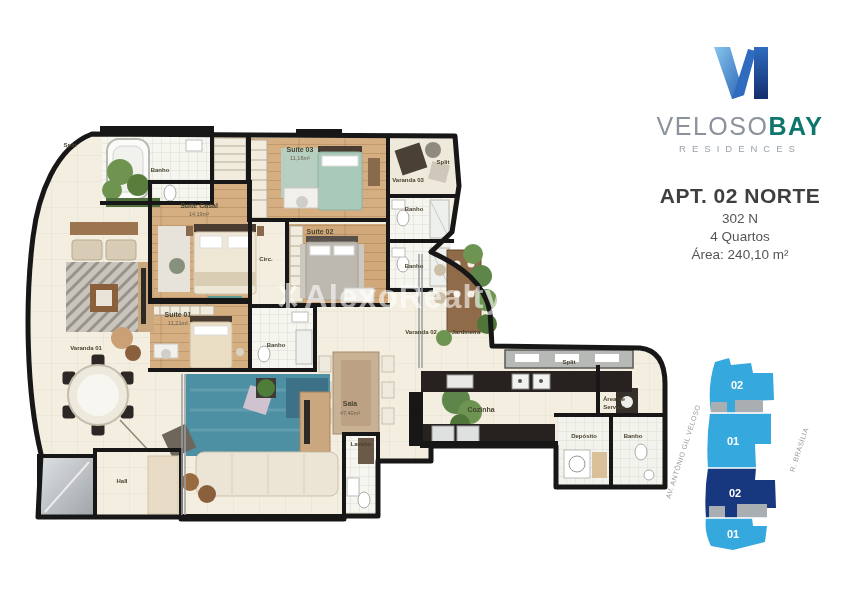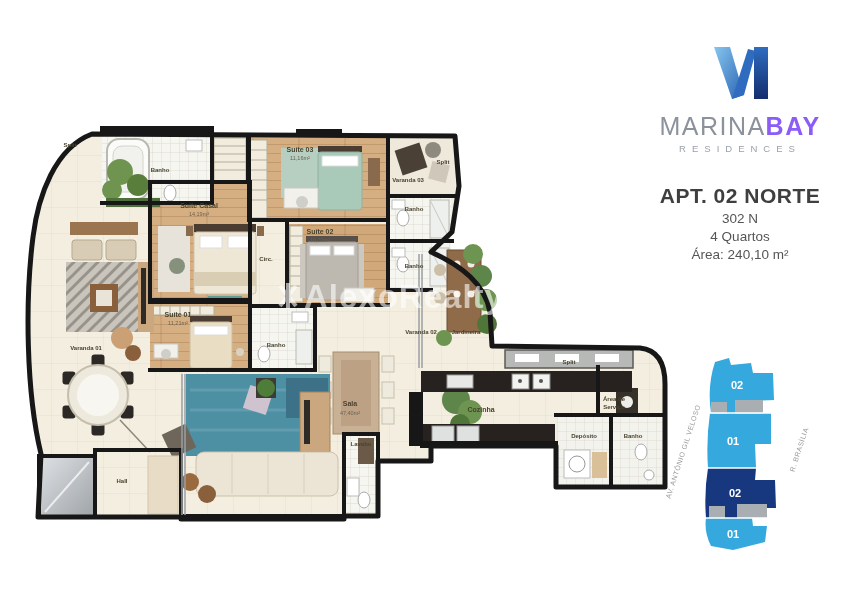--- a/index.html
+++ b/index.html
@@ -7,21 +7,21 @@
           font-family:"Liberation Sans",sans-serif;}
   .plan-svg{position:absolute;left:0;top:0;}
   
   .rlabel{font:600 7px "Liberation Sans",sans-serif;fill:#49432f;text-anchor:middle;}
   .rarea{font:400 5.5px "Liberation Sans",sans-serif;fill:#6a6252;text-anchor:middle;}
   .rlabel-sm{font:600 6px "Liberation Sans",sans-serif;fill:#49432f;text-anchor:middle;}
   .wm-text{font:600 33px "Liberation Sans",sans-serif;fill:rgba(255,255,255,0.58);letter-spacing:1px;}
   
   .info{position:absolute;left:630px;top:40px;width:220px;text-align:center;color:#444;}
   .brand-name{margin-top:6px;font-size:25px;letter-spacing:1.5px;color:#8b929c;font-weight:400;}
-  .brand-name .bay{color:#8b5cf6;font-weight:700;}
+  .brand-name .bay{color:#0f766e;font-weight:700;}
   .brand-sub{margin-top:2px;font-size:9.5px;letter-spacing:6px;color:#9aa2ab;}
   .apt-title{margin-top:30px;font-size:21px;font-weight:700;color:#3f3f3f;letter-spacing:0.5px;}
   .apt-line{margin-top:3px;font-size:13.5px;color:#555;}
   .street{position:absolute;font-size:7px;color:#9a9a9a;letter-spacing:0.5px;white-space:nowrap;}
   .street-left{left:633px;top:448px;width:100px;text-align:center;transform:rotate(-72deg);}
   .street-right{left:772px;top:446px;width:54px;text-align:center;transform:rotate(-72deg);}
   .keyplan-svg{position:absolute;left:695px;top:356px;}
   .kp-label{font:700 11px "Liberation Sans",sans-serif;fill:#ffffff;text-anchor:middle;}
 </style>
 </head>
@@ -380,21 +380,21 @@
         </linearGradient>
         <linearGradient id="lgR" x1="0" y1="0" x2="0" y2="1">
           <stop offset="0" stop-color="#2f6cc0"></stop>
             <stop offset="1" stop-color="#142e6e"></stop>
         </linearGradient>
       </defs>
       <path d="M6,6 L22,6 L36,54 L24,58 Z" fill="url(#lgL)"></path>
       <path d="M24,58 L36,54 L48,10 L40,8 Z" fill="#2f6cc0"></path>
       <path d="M46,6 L60,6 L60,58 L46,58 Z" fill="url(#lgR)"></path>
     </svg>
-    <div class="brand-name"><span>MARINA</span><span class="bay">BAY</span></div>
+    <div class="brand-name"><span>VELOSO</span><span class="bay">BAY</span></div>
     <div class="brand-sub">RESIDENCES</div>
     <div class="apt-title">APT. 02 NORTE</div>
     <div class="apt-line">302 N</div>
     <div class="apt-line">4 Quartos</div>
     <div class="apt-line">Área: 240,10 m²</div>
   </div>
 
   <div class="street street-left">AV. ANTÔNIO GIL VELOSO</div>
   <div class="street street-right">R. BRASÍLIA</div>
 

